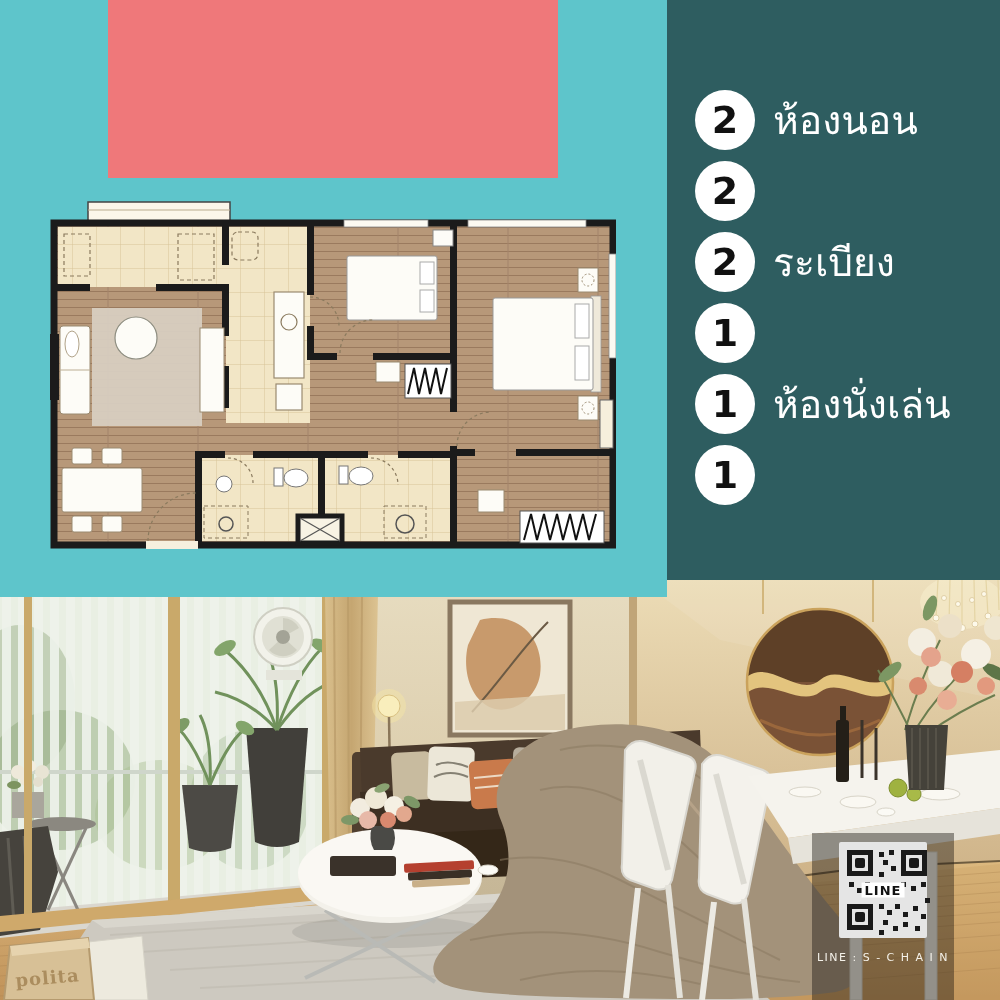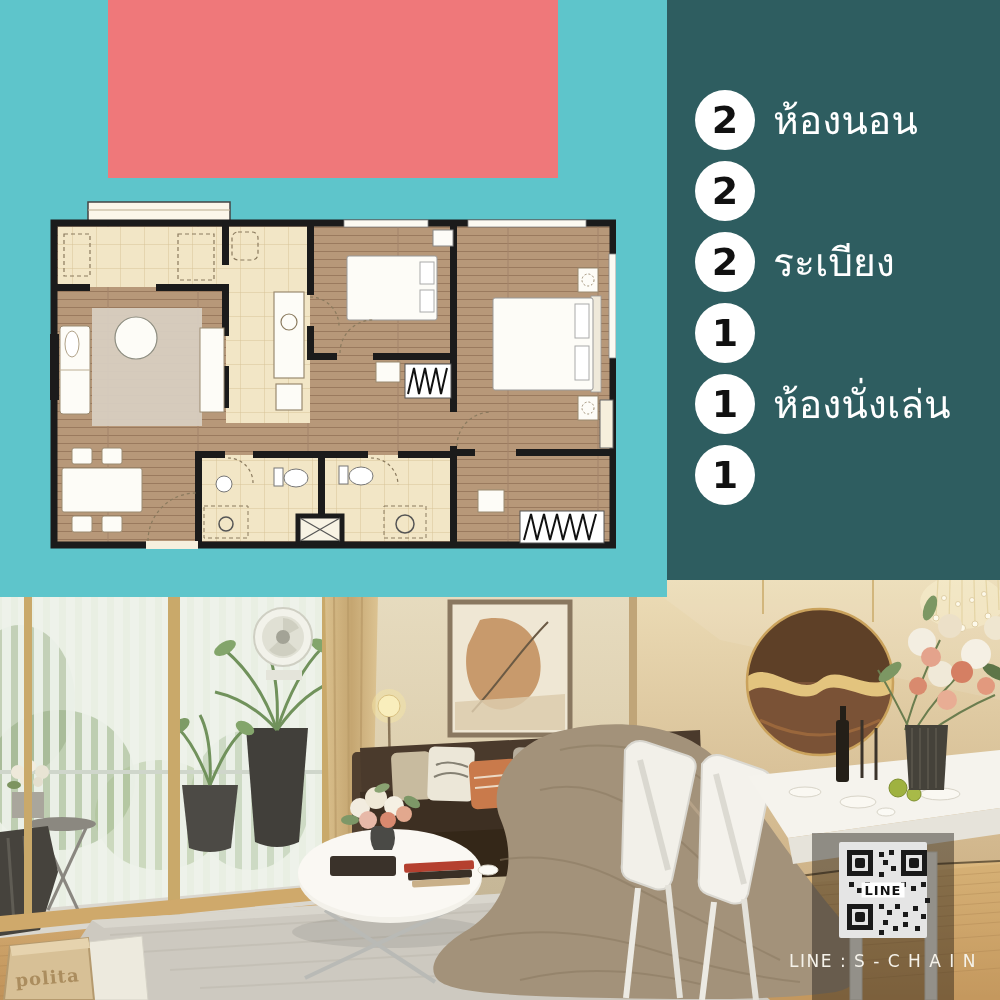--- a/index.html
+++ b/index.html
@@ -16,21 +16,21 @@
          font-weight:800;font-size:38px;display:flex;align-items:center;justify-content:center;}
   .feature .label{color:#ffffff;font-size:39px;margin-left:18px;font-weight:500;white-space:nowrap;text-align:center;}
   .floorplan{position:absolute;left:48px;top:196px;}
   .photo{position:absolute;left:0;top:580px;width:1000px;height:420px;}
   .teal-strip{position:absolute;left:0;top:580px;width:667px;height:17px;background:#5ec5cb;}
   .qr-panel{position:absolute;left:812px;top:833px;width:142px;height:167px;
             background:rgba(25,20,14,.42);display:flex;flex-direction:column;align-items:center;}
   .qr-card{margin-top:9px;width:88px;height:96px;background:#e5e5e5;border-radius:2px;position:relative;}
   .qr-center{position:absolute;left:50%;top:50%;transform:translate(-50%,-50%);background:#fff;
              padding:0 3px;font-weight:800;font-size:13px;color:#111;letter-spacing:1px;}
-  .qr-caption{margin-top:13px;color:#f5f2ea;font-size:17px;letter-spacing:1.5px;white-space:nowrap;}
+  .qr-caption{margin-top:13px;color:#f5f2ea;font-size:11px;letter-spacing:1.5px;white-space:nowrap;}
 </style>
 </head>
 <body>
 
 <div class="canvas">
 
   <div class="panel"></div>
 
   <div class="banner">
   </div>

